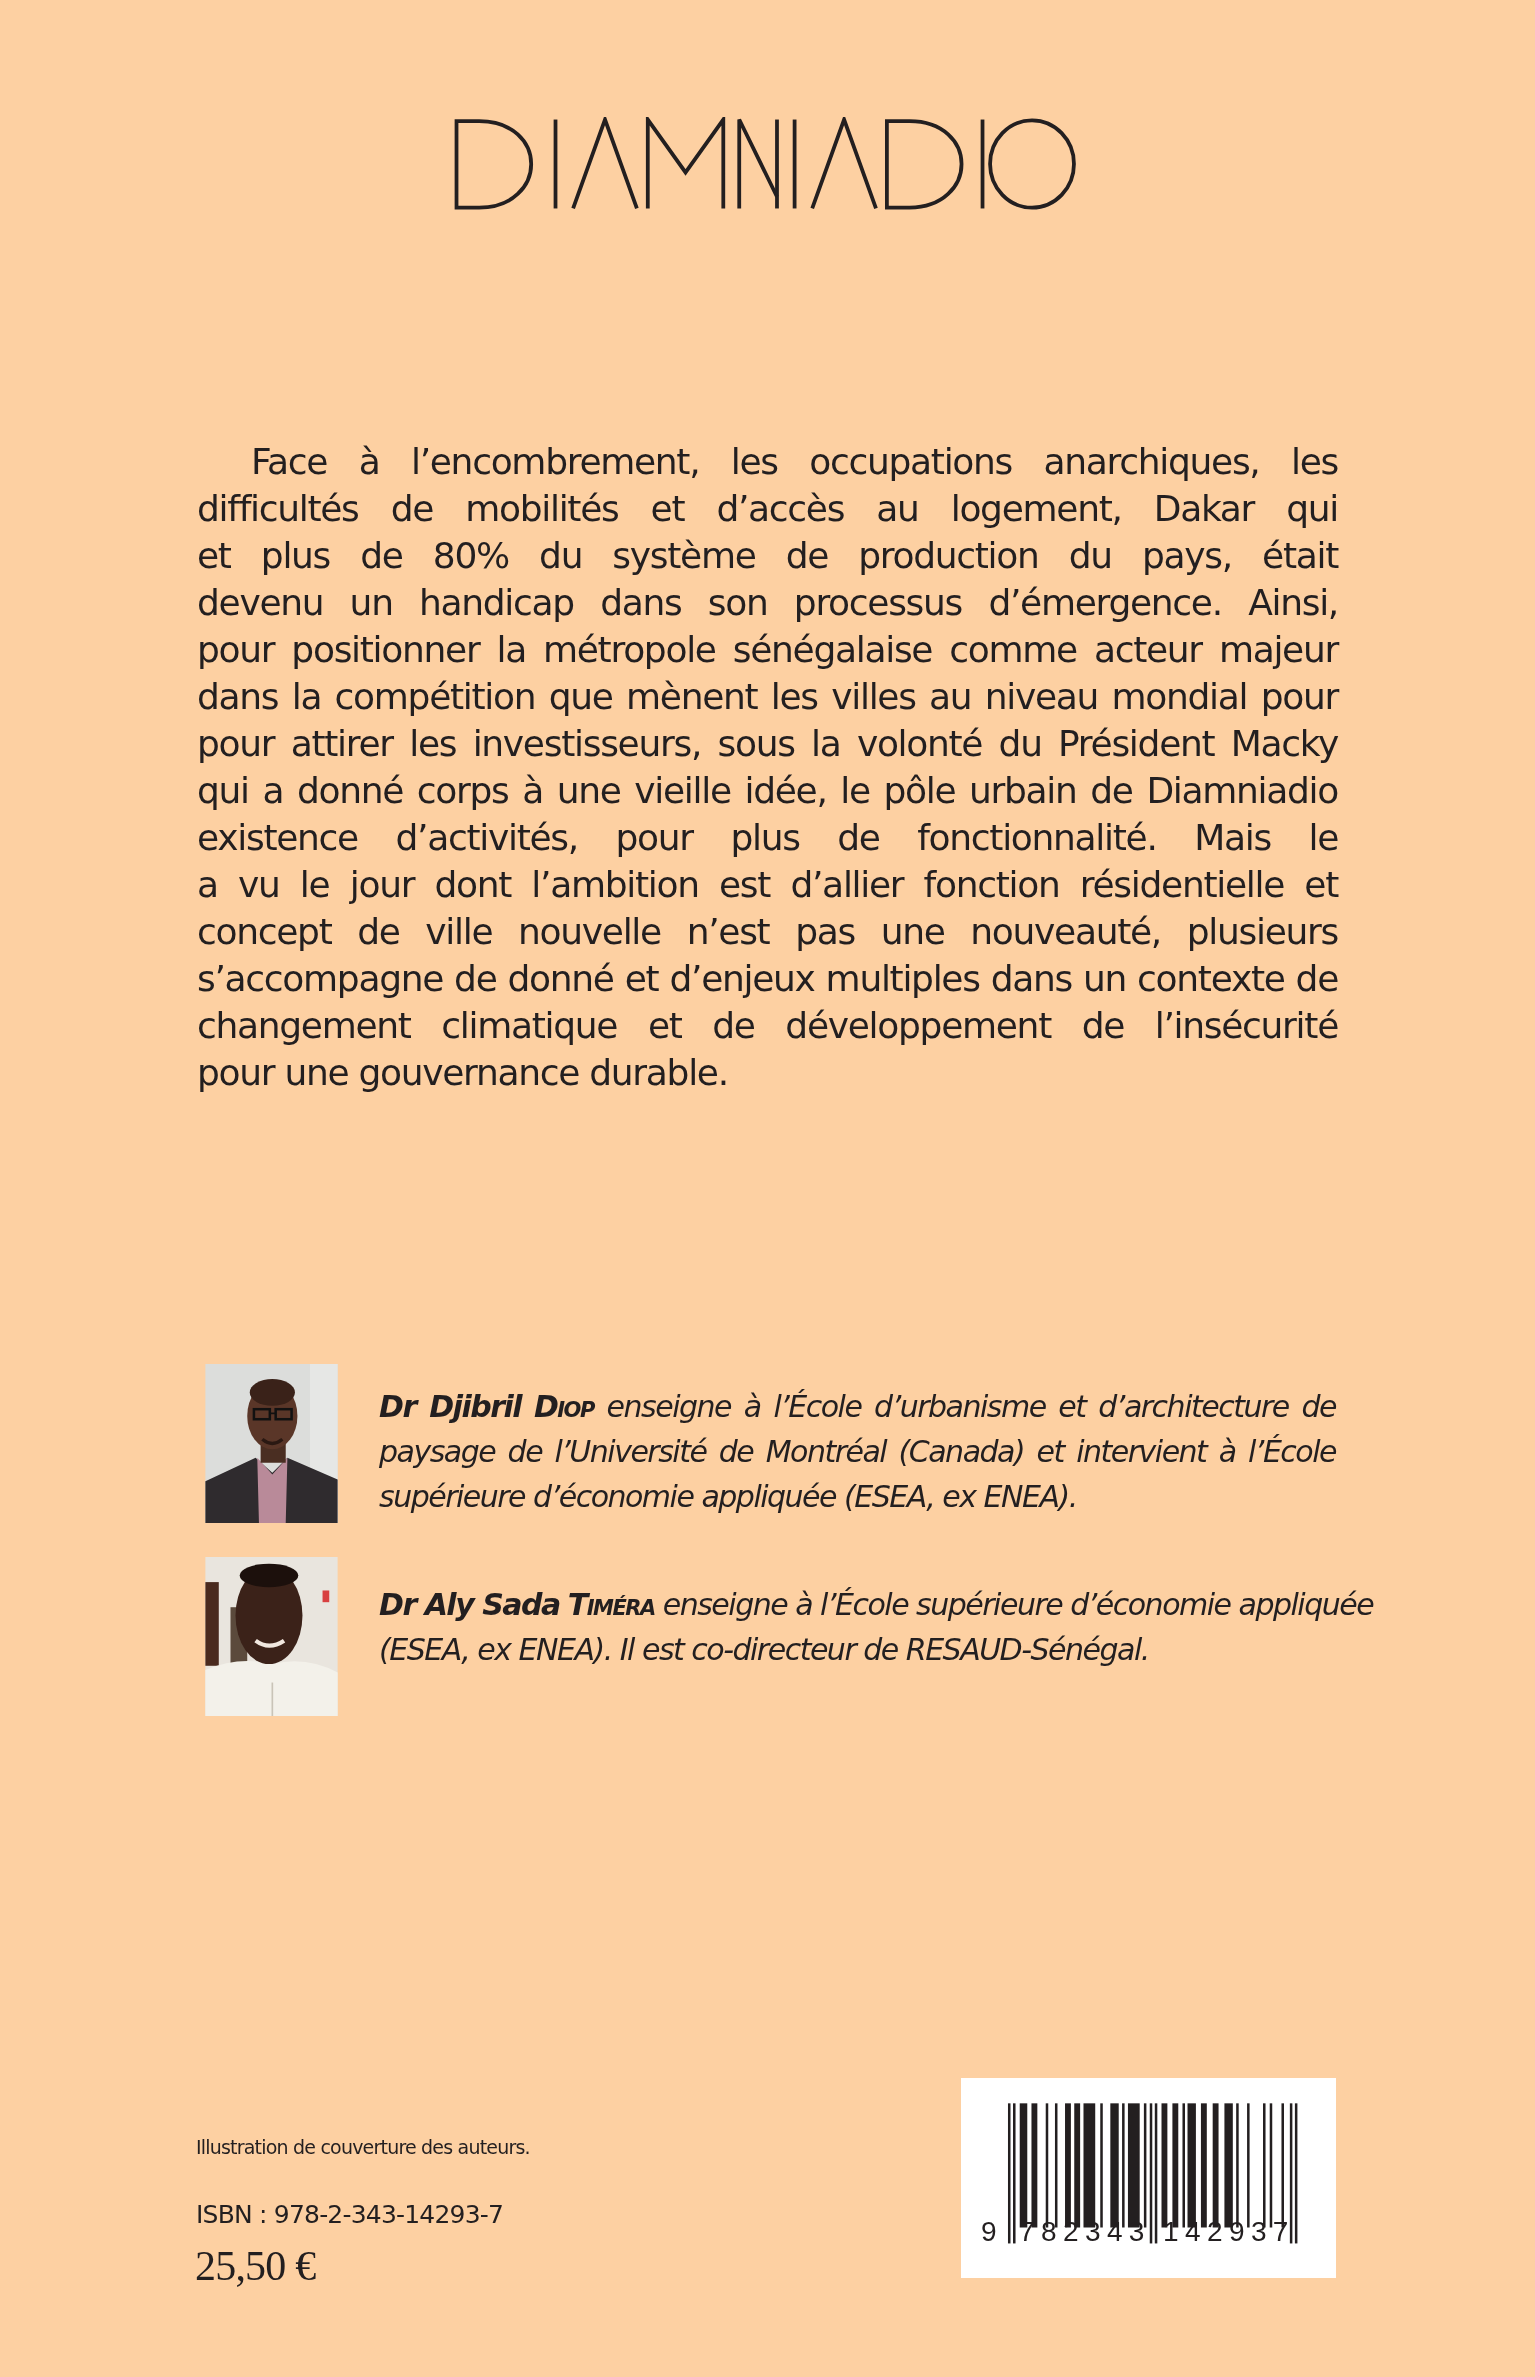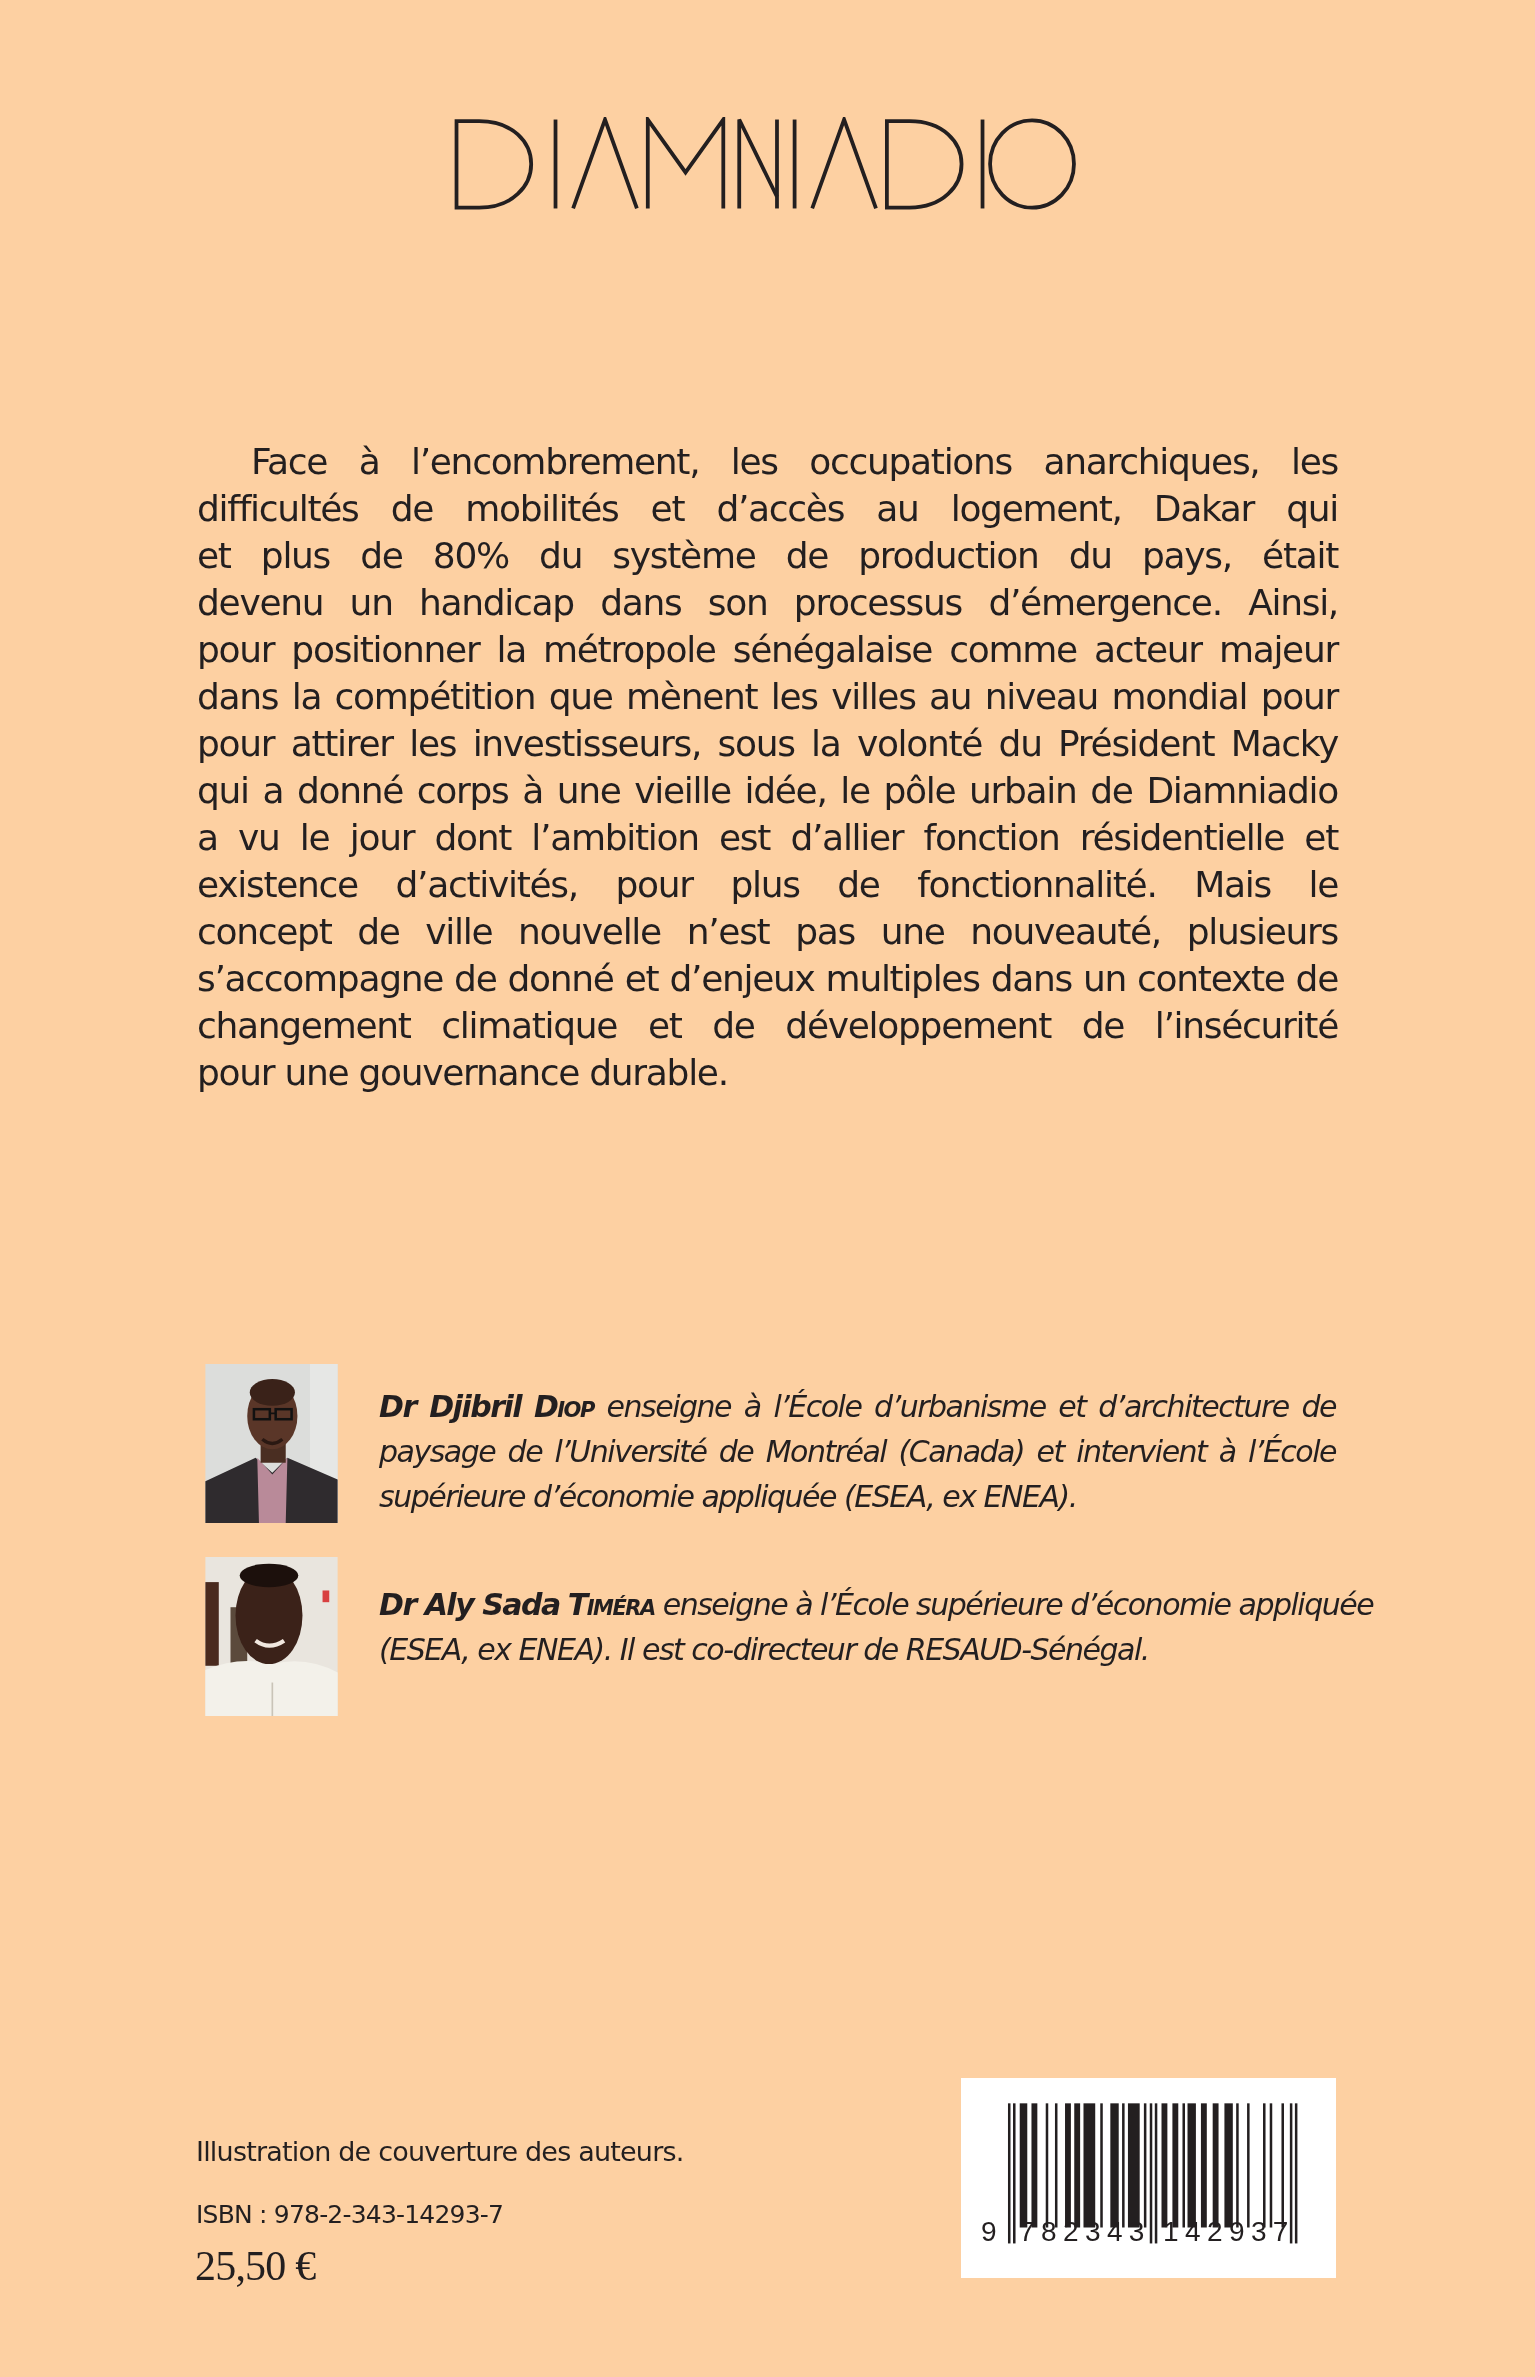--- a/index.html
+++ b/index.html
@@ -82,21 +82,21 @@
     .author .bio .name { font-weight: bold; }
     .author .bio .surname {
       font-weight: bold;
       font-variant: small-caps;
     }
 
     .credits {
       position: absolute;
       left: 196px;
       font-family: "DejaVu Sans", sans-serif;
-      font-size: 27px;
+      font-size: 19px;
       letter-spacing: -0.8px;
       white-space: nowrap;
     }
     .price {
       position: absolute;
       left: 195px;
       top: 2242px;
       font-family: "Liberation Serif", serif;
       font-size: 42px;
       letter-spacing: -0.8px;
@@ -145,22 +145,22 @@
 
 <div class="blurb">
   <span class="line indent">Face à l’encombrement, les occupations anarchiques, les</span>
   <span class="line">difficultés de mobilités et d’accès au logement, Dakar qui</span>
   <span class="line">et plus de 80% du système de production du pays, était</span>
   <span class="line">devenu un handicap dans son processus d’émergence. Ainsi,</span>
   <span class="line">pour positionner la métropole sénégalaise comme acteur majeur</span>
   <span class="line">dans la compétition que mènent les villes au niveau mondial pour</span>
   <span class="line">pour attirer les investisseurs, sous la volonté du Président Macky</span>
   <span class="line">qui a donné corps à une vieille idée, le pôle urbain de Diamniadio</span>
+  <span class="line">existence d’activités, pour plus de fonctionnalité. Mais le</span>
   <span class="line">a vu le jour dont l’ambition est d’allier fonction résidentielle et</span>
-  <span class="line">existence d’activités, pour plus de fonctionnalité. Mais le</span>
   <span class="line">concept de ville nouvelle n’est pas une nouveauté, plusieurs</span>
   <span class="line">s’accompagne de donné et d’enjeux multiples dans un contexte de</span>
   <span class="line">changement climatique et de développement de l’insécurité</span>
   <span class="line last">pour une gouvernance durable.</span>
 </div>
 
 <div class="author" style="top:1364px;">
   <div class="photo" aria-label="Portrait of Dr Djibril Diop">
     <svg width="133" height="159" viewBox="0 0 158 190">
       <rect width="158" height="190" fill="#dcdddb"></rect>

